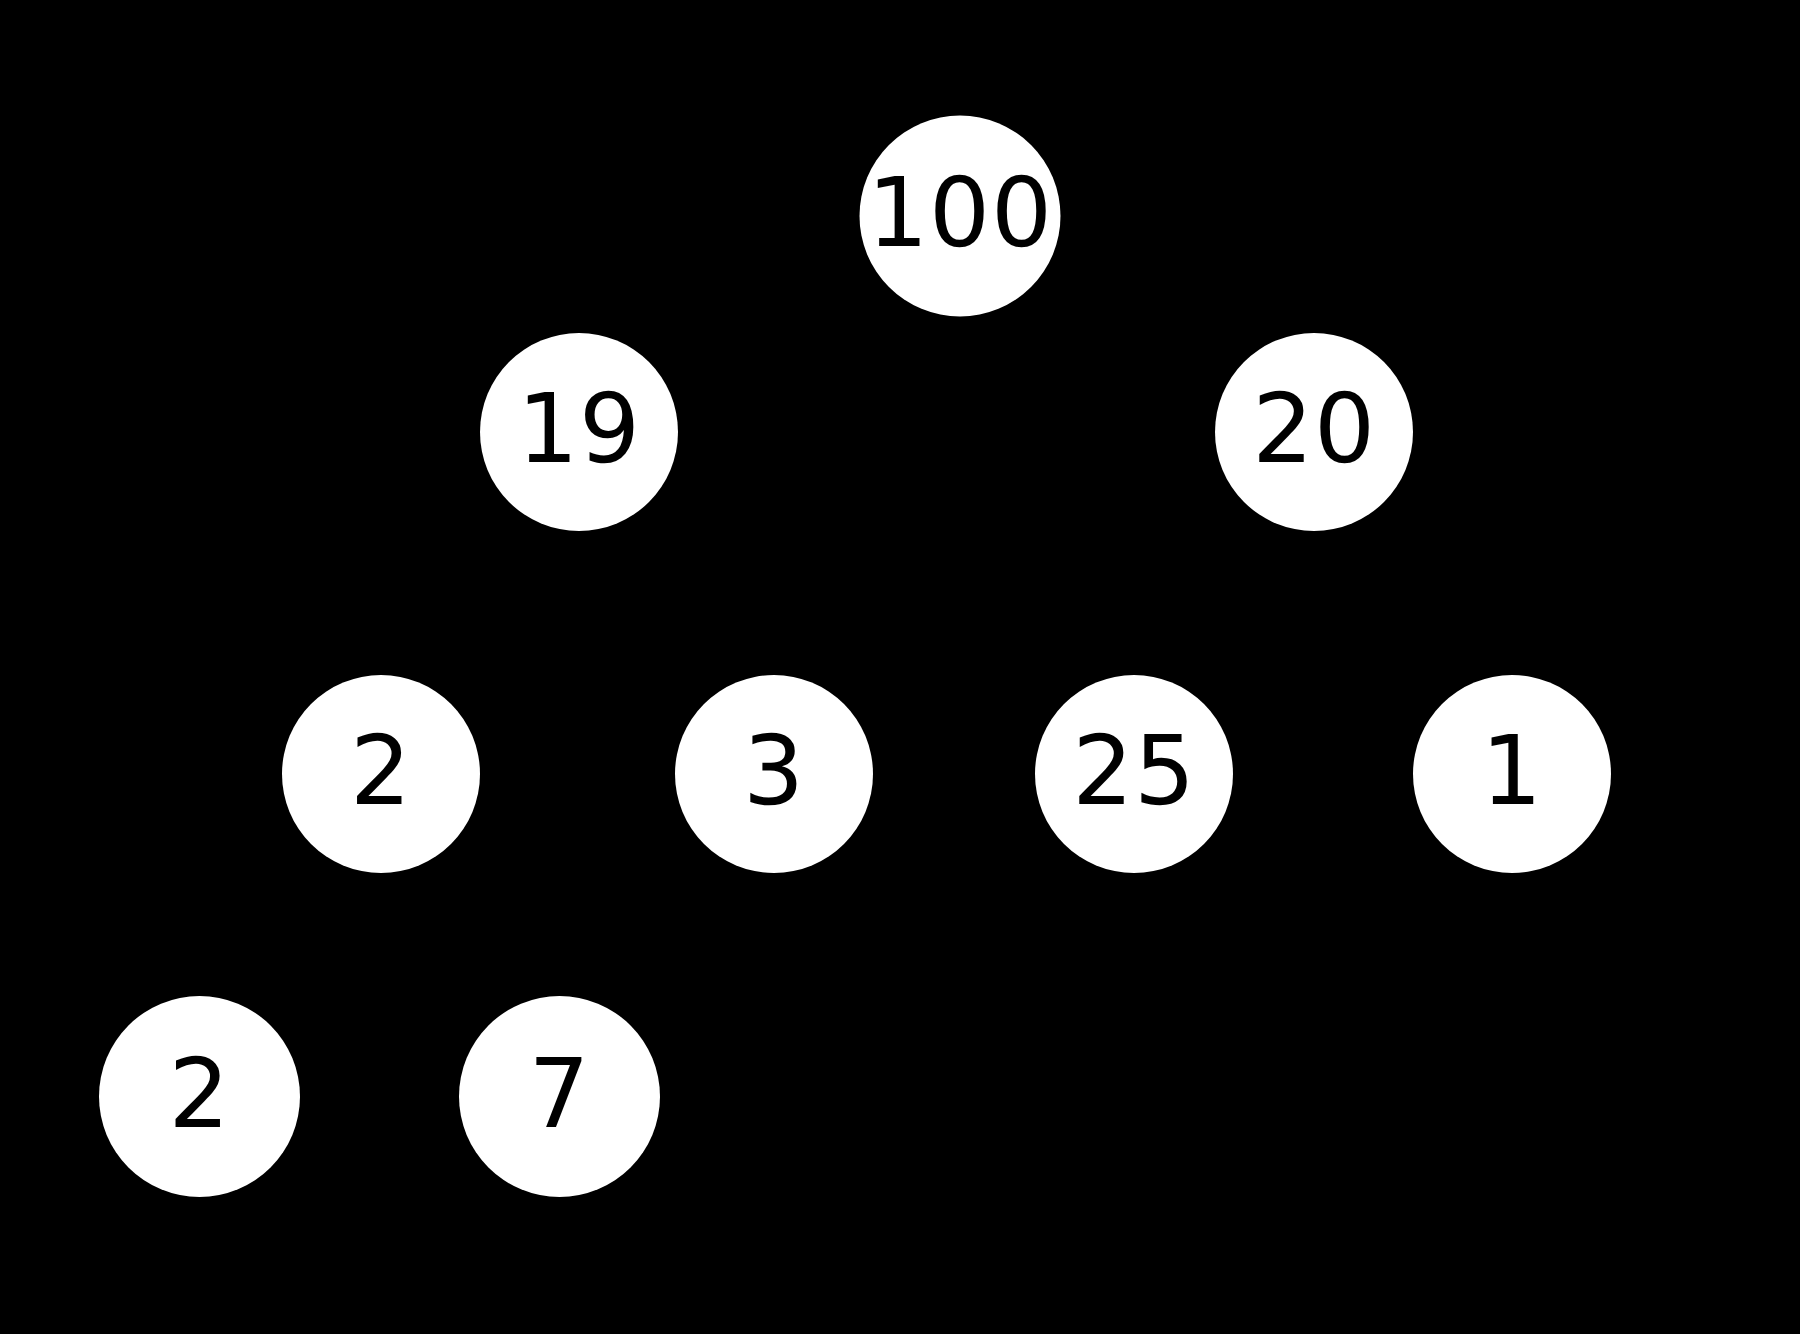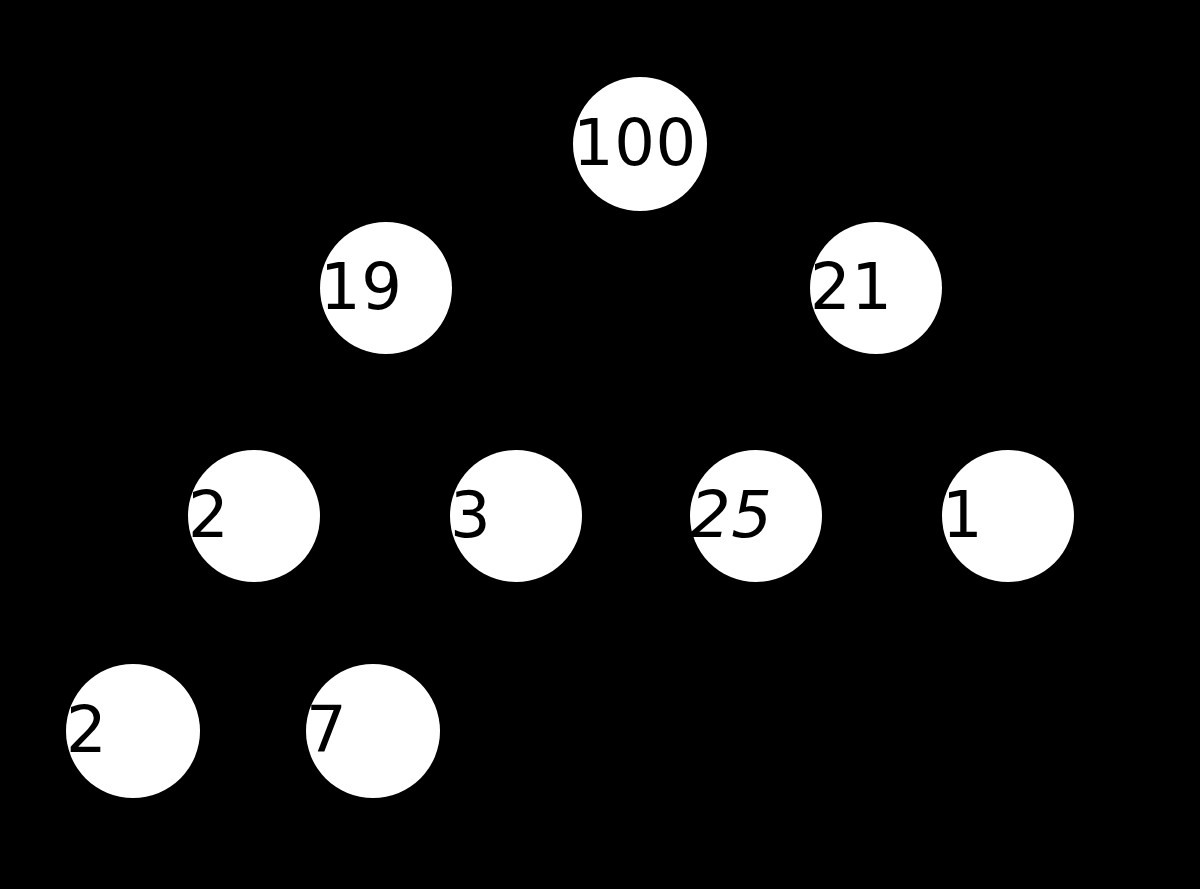--- a/index.html
+++ b/index.html
@@ -16,21 +16,21 @@
     overflow: hidden;
     font-family: "DejaVu Sans", "Liberation Sans", sans-serif;
   }
   .node {
     position: absolute;
     border-radius: 50%;
     background: #ffffff;
     color: #000000;
     display: flex;
     align-items: center;
-    justify-content: flex-start;
+    justify-content: center;
     line-height: 1;
     -webkit-font-smoothing: antialiased;
   }
   .node-label {
     display: block;
     font-weight: 400;
     letter-spacing: 0.5px;
     transform: translateY(-1px);
   }
 </style>
@@ -39,30 +39,30 @@
 
 <div id="canvas" style="width: 1200px; height: 889px; background: rgb(0, 0, 0);">
 
   <div class="node" style="left: 573px; top: 77px; width: 134px; height: 134px; background: rgb(255, 255, 255); color: rgb(0, 0, 0);">
     <span class="node-label" style="font-size: 64px;">100</span>
   </div>
   <div class="node" style="left: 320px; top: 222px; width: 132px; height: 132px; background: rgb(255, 255, 255); color: rgb(0, 0, 0);">
     <span class="node-label" style="font-size: 64px;">19</span>
   </div>
   <div class="node" style="left: 810px; top: 222px; width: 132px; height: 132px; background: rgb(255, 255, 255); color: rgb(0, 0, 0);">
-    <span class="node-label" style="font-size: 64px;">21</span>
+    <span class="node-label" style="font-size: 64px;">20</span>
   </div>
   <div class="node" style="left: 188px; top: 450px; width: 132px; height: 132px; background: rgb(255, 255, 255); color: rgb(0, 0, 0);">
     <span class="node-label" style="font-size: 64px;">2</span>
   </div>
   <div class="node" style="left: 450px; top: 450px; width: 132px; height: 132px; background: rgb(255, 255, 255); color: rgb(0, 0, 0);">
     <span class="node-label" style="font-size: 64px;">3</span>
   </div>
   <div class="node" style="left: 690px; top: 450px; width: 132px; height: 132px; background: rgb(255, 255, 255); color: rgb(0, 0, 0);">
-    <span class="node-label" style="font-size: 64px; font-style: italic;">25</span>
+    <span class="node-label" style="font-size: 64px;">25</span>
   </div>
   <div class="node" style="left: 942px; top: 450px; width: 132px; height: 132px; background: rgb(255, 255, 255); color: rgb(0, 0, 0);">
     <span class="node-label" style="font-size: 64px;">1</span>
   </div>
   <div class="node" style="left: 66px; top: 664px; width: 134px; height: 134px; background: rgb(255, 255, 255); color: rgb(0, 0, 0);">
     <span class="node-label" style="font-size: 64px;">2</span>
   </div>
   <div class="node" style="left: 306px; top: 664px; width: 134px; height: 134px; background: rgb(255, 255, 255); color: rgb(0, 0, 0);">
     <span class="node-label" style="font-size: 64px;">7</span>
   </div>

